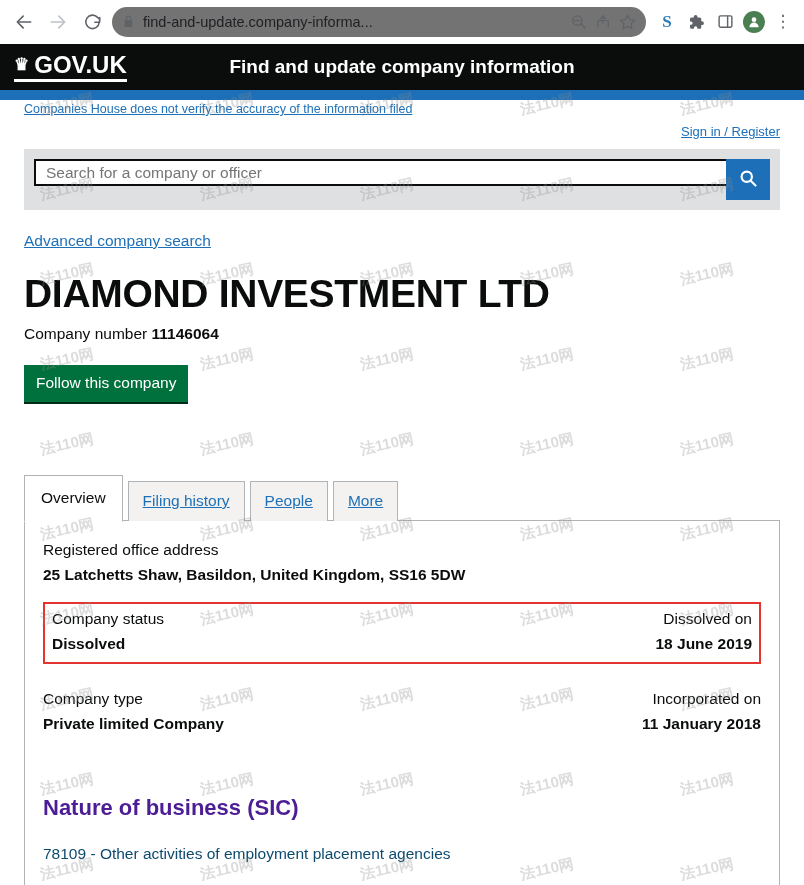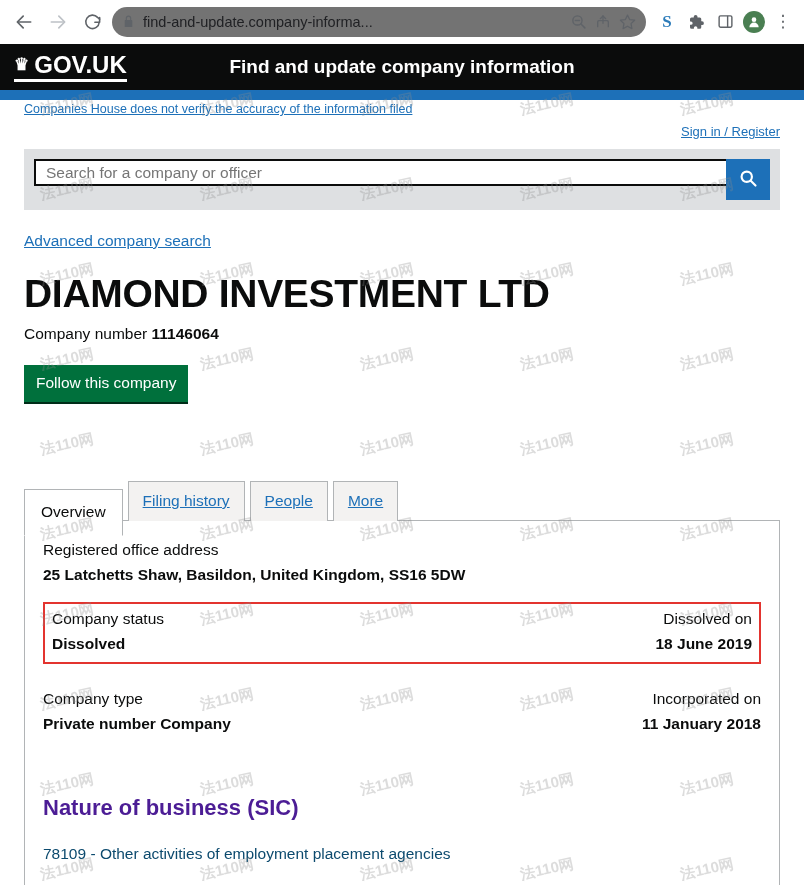--- a/index.html
+++ b/index.html
@@ -201,21 +201,21 @@
     color: #1d70b8;
     text-decoration: underline;
     cursor: pointer;
   }
   .tab.active {
     background: #fff;
     color: #0b0c0c;
     text-decoration: none;
     padding: 13px 16px 14px 16px;
     position: relative;
-    top: 15px;
+    top: 1px;
     border-bottom: 1px solid #fff;
   }
   .tab-panel {
     border: 1px solid #b1b4b6;
     background: #fff;
     padding: 20px 18px 24px 18px;
     margin-top: -1px;
     position: relative;
     z-index: 1;
   }
@@ -412,21 +412,21 @@
         <div class="col-right">
           <div class="field-label">Dissolved on</div>
           <div class="field-value">18 June 2019</div>
         </div>
       </div>
     </div>
 
     <div class="row-2col spacer-row">
       <div>
         <div class="field-label">Company type</div>
-        <div class="field-value">Private number Company</div>
+        <div class="field-value">Private limited Company</div>
       </div>
       <div class="col-right">
         <div class="field-label">Incorporated on</div>
         <div class="field-value">11 January 2018</div>
       </div>
     </div>
 
     <h2 class="sic-title">Nature of business (SIC)</h2>
     <div class="sic-item">78109 - Other activities of employment placement agencies</div>
   </div>

